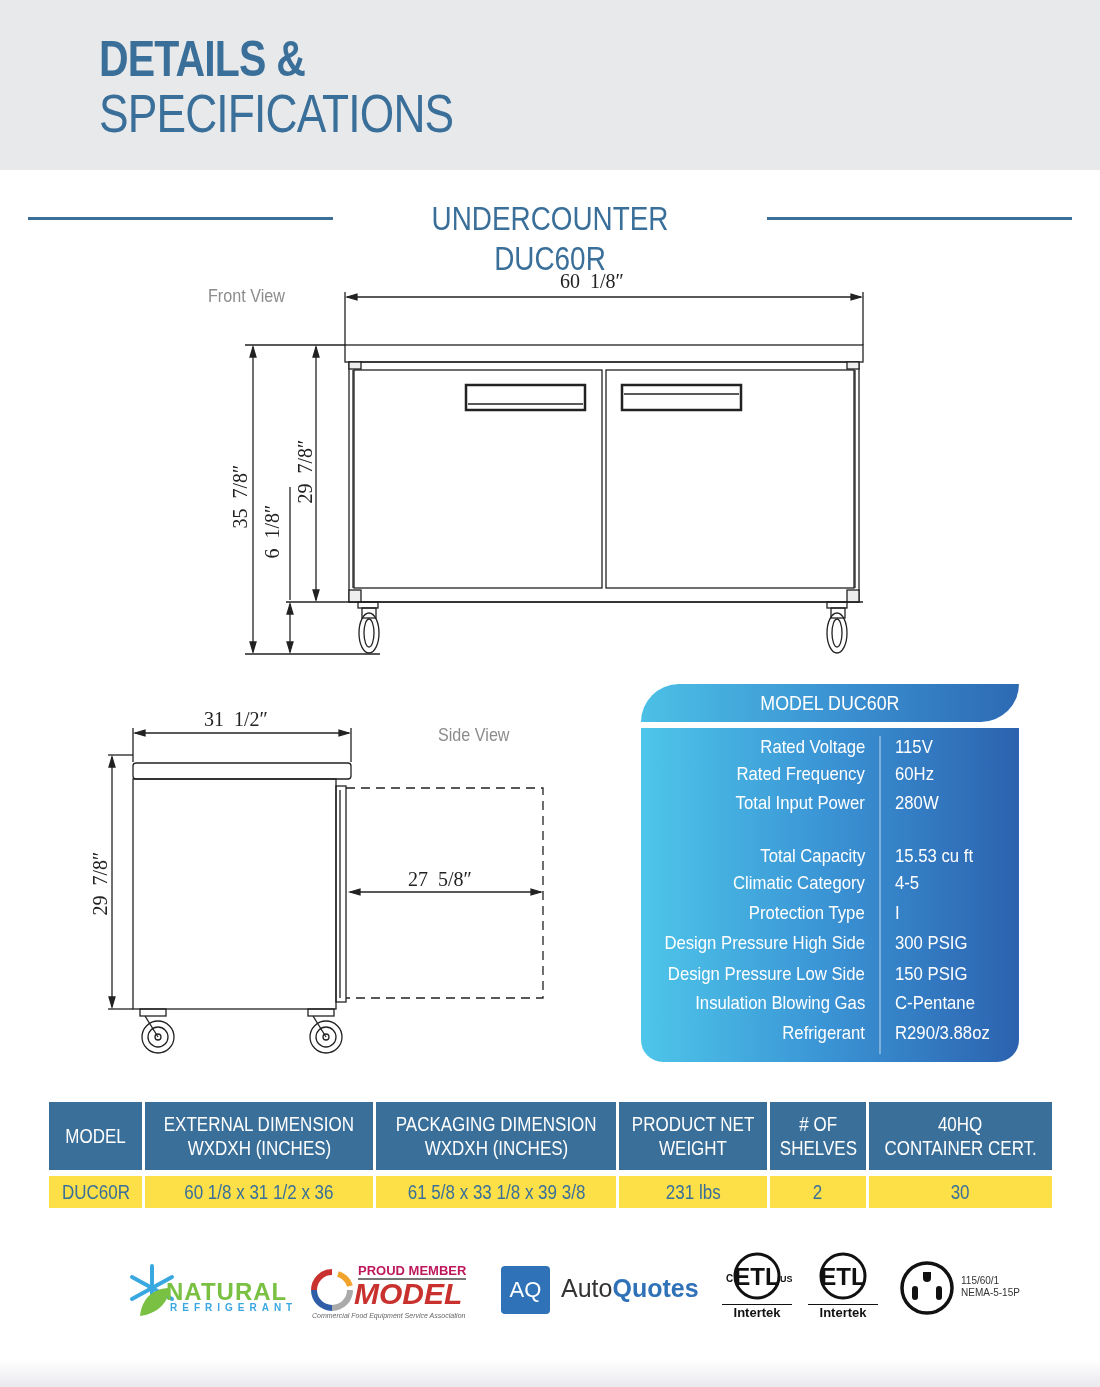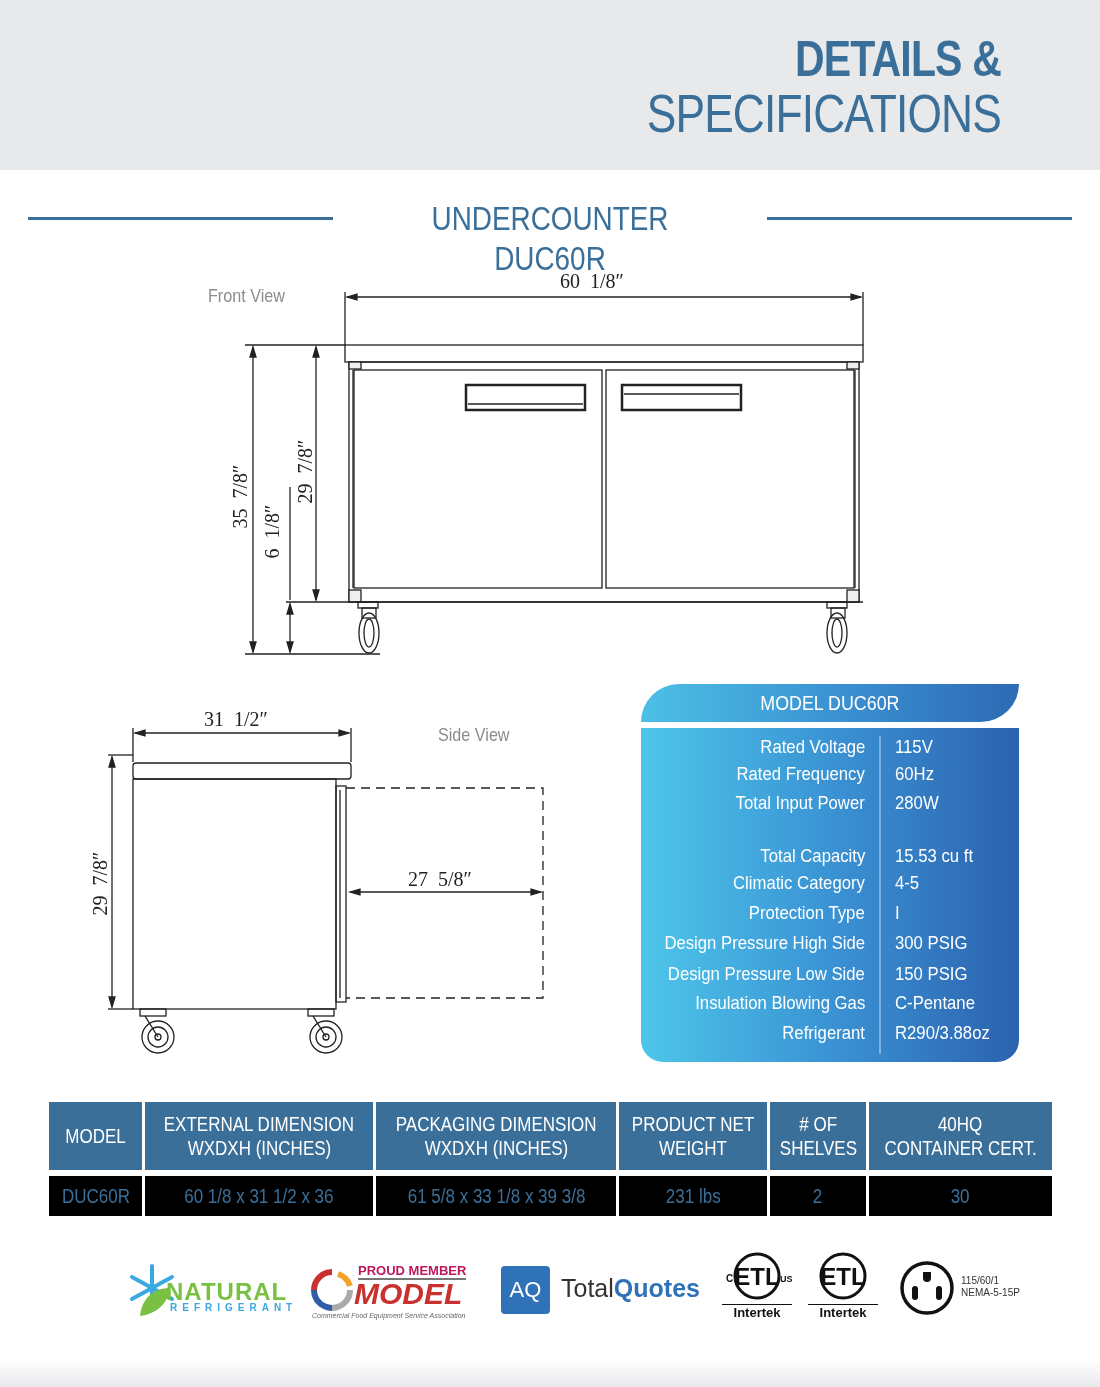--- a/index.html
+++ b/index.html
@@ -1,37 +1,37 @@
 <!DOCTYPE html>
 <html><head>
 <meta charset="utf-8">
 <style>
   * { box-sizing: border-box; margin: 0; padding: 0; }
   body { width: 1100px; height: 1387px; background: #ffffff; font-family: "Liberation Sans", sans-serif; position: relative; overflow: hidden; }
-  .hero { position: absolute; left: 0; top: 0; width: 1100px; height: 170px; background: #e8e9eb; text-align: right; }
+  .hero { position: absolute; left: 0; top: 0; width: 1100px; height: 170px; background: #e8e9eb; text-align: left; }
   .hero .t1 { position: absolute; top: 34px; left: 0; width: 100%; font-size: 50px; font-weight: bold; color: #3a6f9a; letter-spacing: -1px; transform: scaleX(0.82); line-height: 1; }
   .hero .t2 { position: absolute; top: 86px; left: 0; width: 100%; font-size: 54px; color: #3a6f9a; letter-spacing: -1px; transform: scaleX(0.82); line-height: 1; }
   .subtitle-row { position: absolute; top: 196px; left: 0; width: 1100px; height: 44px; }
   .subtitle-row .line { position: absolute; top: 21px; height: 3px; background: #3a6f9a; }
   .subtitle-row .line.l { left: 28px; width: 305px; }
   .subtitle-row .line.r { left: 767px; width: 305px; }
   .subtitle-row .txt { position: absolute; left: 333px; width: 434px; text-align: center; top: 2px; font-size: 34px; color: #3a6f9a; transform: scaleX(0.82); line-height: 40px; }
   .view-label { position: absolute; font-size: 19px; color: #8c8c8c; transform: scaleX(0.85); transform-origin: left; }
   .drawing { position: absolute; }
   .spec-card { position: absolute; left: 641px; top: 684px; width: 378px; height: 378px; }
   .spec-head { position: absolute; left: 0; top: 0; width: 378px; height: 38px; background: linear-gradient(90deg, #4cc0e6 0%, #3a8fd0 55%, #2d6ab4 100%); border-radius: 38px 0 38px 0; color: #fff; font-weight: normal; font-size: 21px; text-align: center; line-height: 38px; }
   .spec-head span { display: inline-block; transform: scaleX(0.85); }
   .spec-body { position: absolute; left: 0; top: 44px; width: 378px; height: 334px; background: linear-gradient(90deg, #4ec6ea 0%, #3a93d4 50%, #2c62af 100%); border-radius: 0 0 22px 22px; }
   .spec-divider { position: absolute; left: 238px; top: 8px; width: 2px; height: 318px; background: rgba(255,255,255,0.35); }
   .spec-row { position: absolute; left: 0; width: 378px; height: 26px; color: #fff; font-size: 19px; }
   .spec-row .lbl { position: absolute; right: 154px; white-space: nowrap; transform: scaleX(0.88); transform-origin: right; }
   .spec-row .val { position: absolute; left: 254px; white-space: nowrap; transform: scaleX(0.88); transform-origin: left; }
   table.dims { position: absolute; left: 46px; top: 1096px; width: 1009px; border-collapse: separate; border-spacing: 3px 6px; }
   table.dims th { background: #3a6f9a; color: #fff; font-weight: normal; font-size: 20px; height: 68px; line-height: 24px; text-align: center; padding: 0 2px; }
-  table.dims td { background: #000000; color: #3a6f9a; font-size: 20px; height: 40px; text-align: center; }
+  table.dims td { background: #fde047; color: #3a6f9a; font-size: 20px; height: 32px; text-align: center; }
   table.dims .sq { display: inline-block; transform: scaleX(0.85); white-space: nowrap; }
   .logos { position: absolute; top: 1252px; left: 0; width: 1100px; height: 80px; }
   .footer-fade { position: absolute; left: 0; top: 1360px; width: 1100px; height: 27px; background: linear-gradient(180deg, #ffffff 0%, #e9e9ee 100%); }
 </style>
 </head>
 <body>
 
 <div class="hero">
   <div class="t1">DETAILS &amp;</div>
   <div class="t2">SPECIFICATIONS</div>
@@ -241,21 +241,21 @@
       <path d="M28 6 A18 18 0 0 1 40 18" stroke="#f2a32b" stroke-width="6" fill="none"></path>
     </svg>
     <div style="position:absolute; left:48px; top:2px; font-size:13px; font-weight:bold; color:#be185d; border-bottom:2px solid #777; line-height:14px;">PROUD MEMBER</div>
     <div style="position:absolute; left:44px; top:16px; font-size:30px; font-weight:bold; font-style:italic; color:#c8312d; line-height:32px;">MODEL</div>
     <div style="position:absolute; left:2px; top:50px; font-size:7px; font-style:italic; color:#666; white-space:nowrap;">Commercial Food Equipment Service Association</div>
   </div>
 
   <div style="position:absolute; left:501px; top:14px; width:210px; height:50px;">
     <div style="position:absolute; left:0; top:0; width:49px; height:48px; background:#2f72b8; border-radius:4px; color:#fff; font-size:22px; text-align:center; line-height:48px;">AQ</div>
     <div style="position:absolute; left:60px; top:8px; font-size:25px; white-space:nowrap;">
-      <span style="color:#333;">Total</span><span style="color:#2f72b8; font-weight:bold;">Quotes</span>
+      <span style="color:#333;">Auto</span><span style="color:#2f72b8; font-weight:bold;">Quotes</span>
     </div>
   </div>
 
   <div style="position:absolute; left:722px; top:0; width:70px; height:72px;">
     <svg width="70" height="52" viewBox="0 0 70 52">
       <circle cx="35" cy="24" r="22" fill="none" stroke="#111" stroke-width="3"></circle>
       <text x="35" y="33" text-anchor="middle" font-family="Liberation Sans, sans-serif" font-weight="bold" font-size="24" fill="#111">ETL</text>
       <text x="4" y="30" font-family="Liberation Sans, sans-serif" font-weight="bold" font-size="10" fill="#111">C</text>
       <text x="58" y="30" font-family="Liberation Sans, sans-serif" font-weight="bold" font-size="9" fill="#111">US</text>
     </svg>

